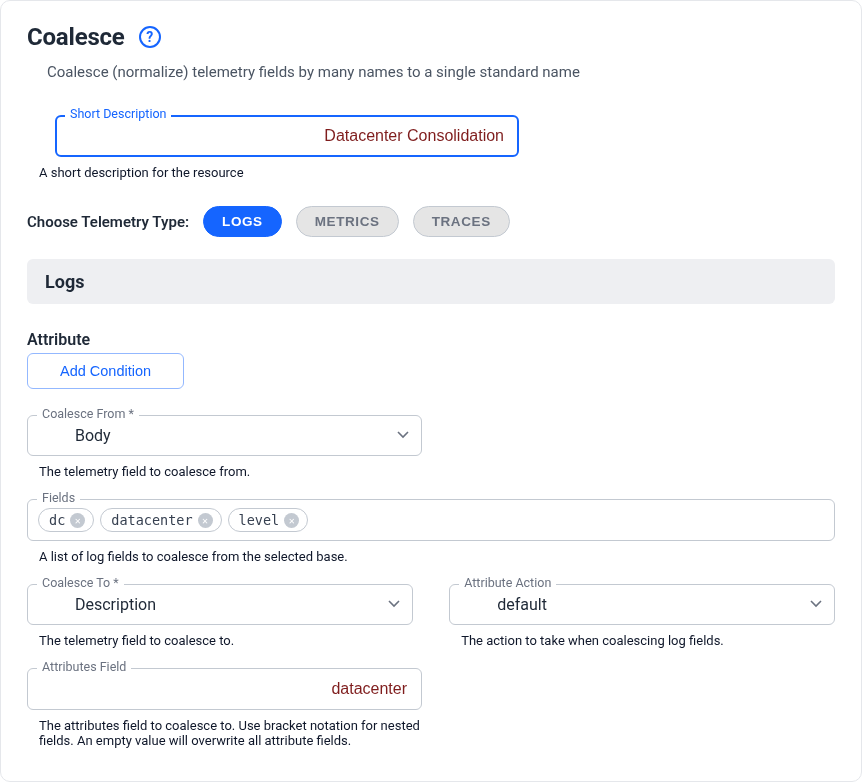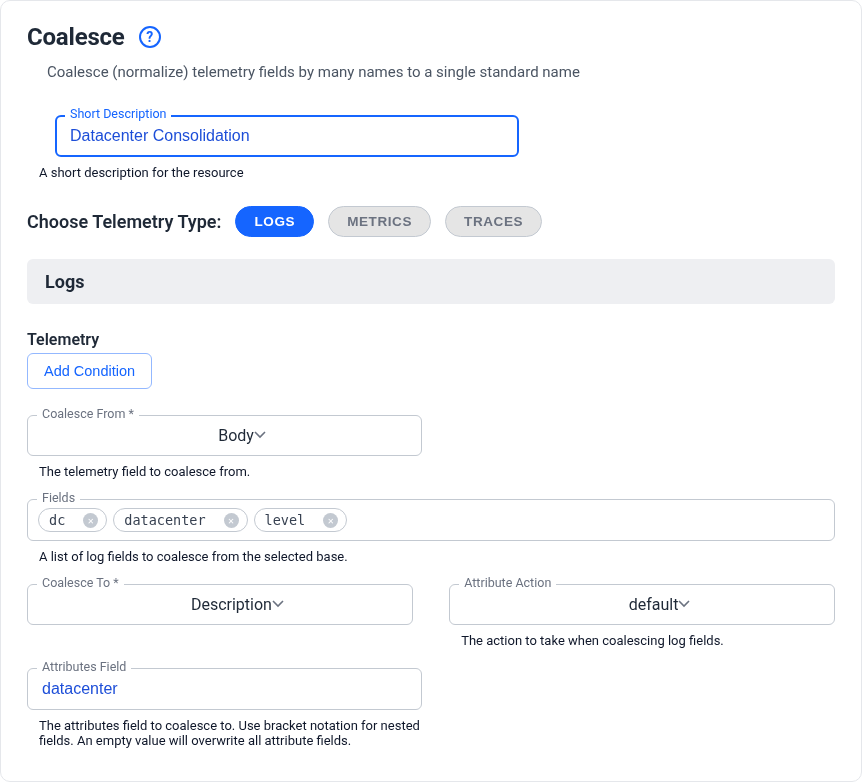--- a/index.html
+++ b/index.html
@@ -76,39 +76,40 @@
     color: #6b7280;
   }
   .field.focused .field-label {
     color: #1565ff;
   }
   .field-input {
     border: 0;
     outline: none;
     font-size: 16px;
     width: 100%;
-    color: #1d4ed8;
+    color: #7f1d1d;
     background: transparent;
+    text-align: right;
   }
   .field-helper {
     font-size: 13px;
     color: #0f172a;
     margin: 8px 0 0 12px;
   }
 
   .telemetry-row {
     display: flex;
     align-items: center;
     gap: 14px;
     margin-top: 26px;
     margin-bottom: 22px;
     flex-wrap: wrap;
   }
   .telemetry-label {
-    font-size: 18px;
+    font-size: 15px;
     font-weight: 600;
     color: #1f2937;
     text-align: center;
   }
   .pill {
     border-radius: 999px;
     padding: 7px 18px;
     font-size: 13.5px;
     letter-spacing: 0.6px;
     font-weight: 600;
@@ -142,48 +143,48 @@
     color: #6b7280;
     margin-bottom: 10px;
   }
 
   .btn-outline {
     display: inline-block;
     border: 1px solid #93b8ff;
     color: #1565ff;
     background: #fff;
     border-radius: 6px;
-    padding: 9px 16px;
+    padding: 9px 32px;
     font-size: 14.5px;
     cursor: pointer;
   }
 
   .select-like {
     display: flex;
     align-items: center;
-    justify-content: center;
+    justify-content: space-between;
     padding-left: 47px;
   }
   .select-like .caret {
     width: 10px;
     height: 10px;
     margin-right: 2px;
   }
   .caret svg { display: block; }
 
   .chips-row {
     display: flex;
     flex-wrap: wrap;
     gap: 6px;
     width: 100%;
   }
   .chip {
     display: flex;
     align-items: center;
-    gap: 18px;
+    gap: 5px;
     border: 1px solid #c3c9d1;
     border-radius: 999px;
     padding: 3px 8px 3px 10px;
     font-size: 13.5px;
     font-family: ui-monospace, SFMono-Regular, Menlo, Consolas, monospace;
     color: #374151;
     background: #fff;
   }
   .chip .chip-x {
     width: 15px;
@@ -236,21 +237,21 @@
     <div class="telemetry-label">Choose Telemetry Type:</div>
     <button class="pill active">LOGS</button>
     <button class="pill">METRICS</button>
     <button class="pill">TRACES</button>
   </div>
 
   
   <div class="section-header">Logs</div>
 
   
-  <div class="subhead">Telemetry</div>
+  <div class="subhead">Attribute</div>
   <button class="btn-outline">Add Condition</button>
 
   <div class="spacer-26"></div>
 
   
   <div class="field w-midshort">
     <div class="field-label">Coalesce From *</div>
     <div class="field-border select-like">
       <span style="font-size:16px;">Body</span>
       <span class="caret">
@@ -295,20 +296,21 @@
         <div class="field-label">Coalesce To *</div>
         <div class="field-border select-like">
           <span style="font-size:16px;">Description</span>
           <span class="caret">
             <svg width="12" height="8" viewBox="0 0 12 8">
                 <path d="M1 1l5 5 5-5" fill="none" stroke="#6b7280" stroke-width="1.6"></path>
               </svg>
           </span>
         </div>
       </div>
+      <div class="field-helper">The telemetry field to coalesce to.</div>
     </div>
     <div class="col">
       <div class="field w-full">
         <div class="field-label">Attribute Action</div>
         <div class="field-border select-like">
           <span style="font-size:16px;">default</span>
           <span class="caret">
             <svg width="12" height="8" viewBox="0 0 12 8">
                 <path d="M1 1l5 5 5-5" fill="none" stroke="#6b7280" stroke-width="1.6"></path>
               </svg>

